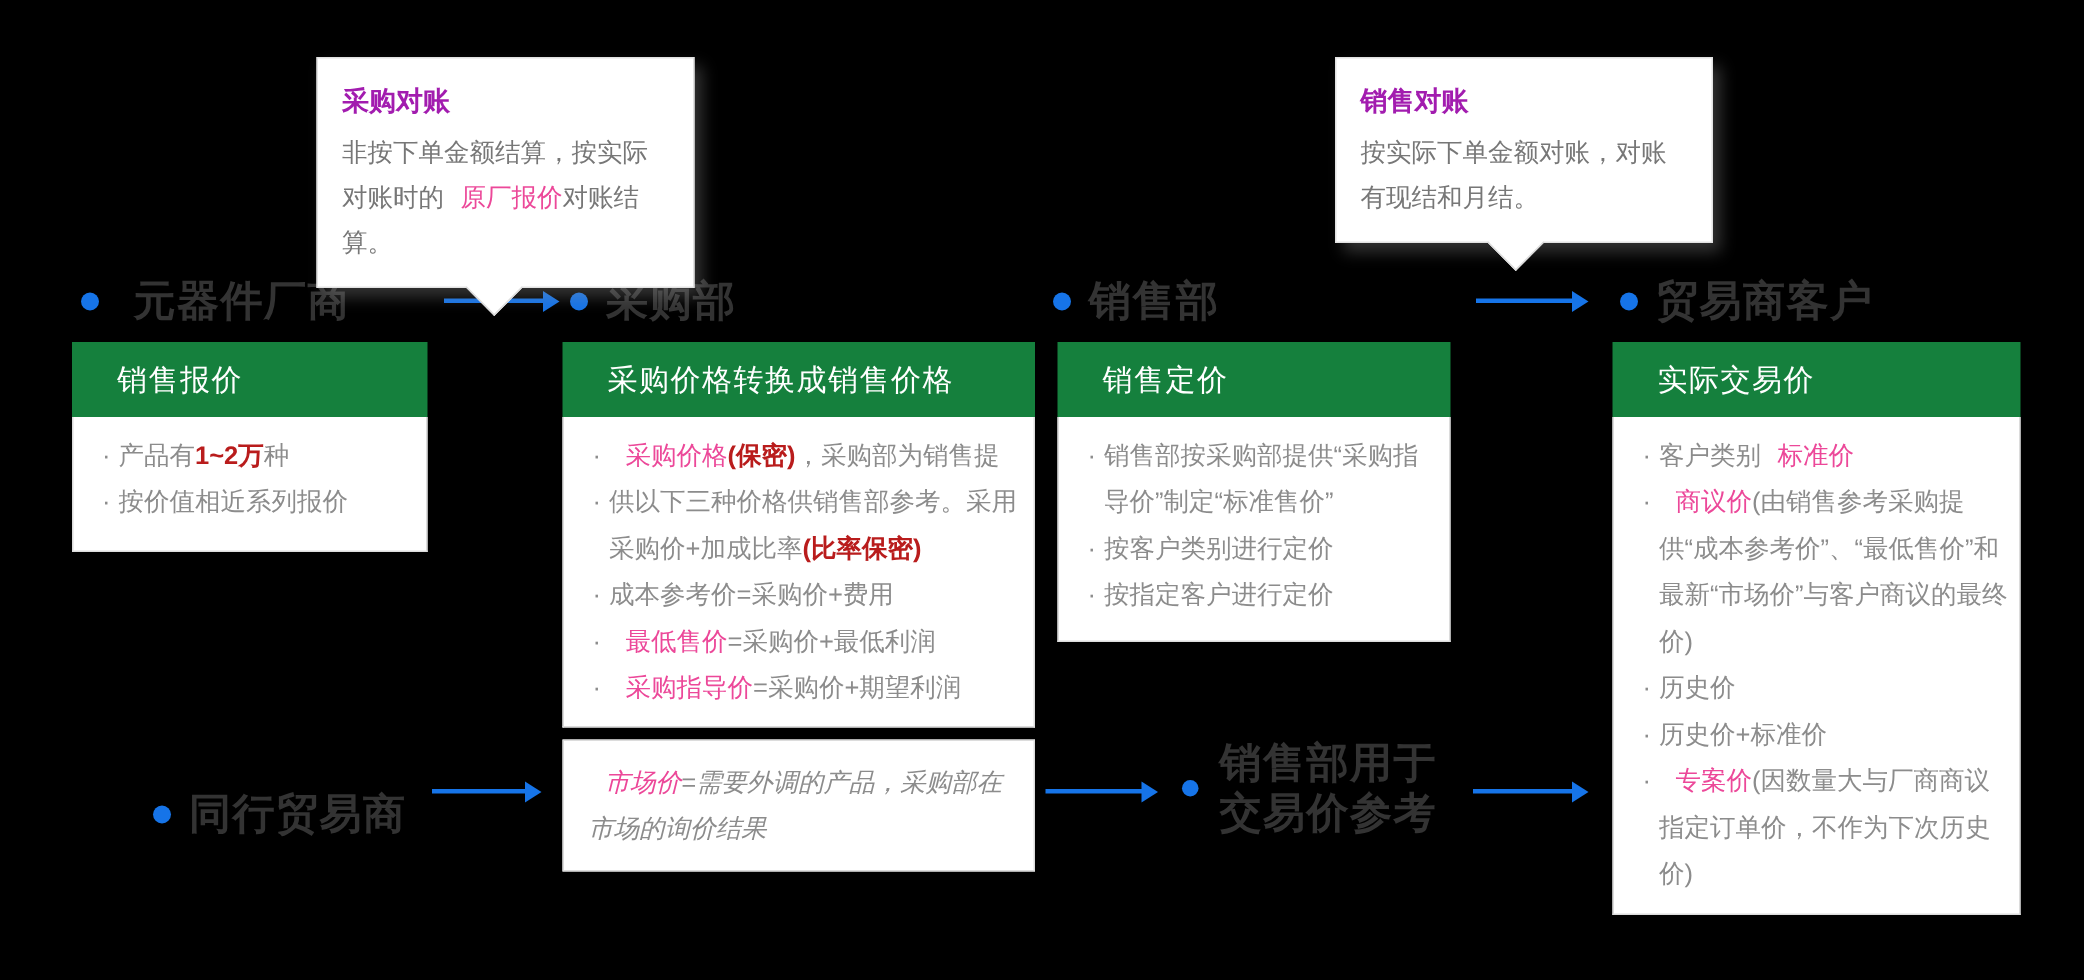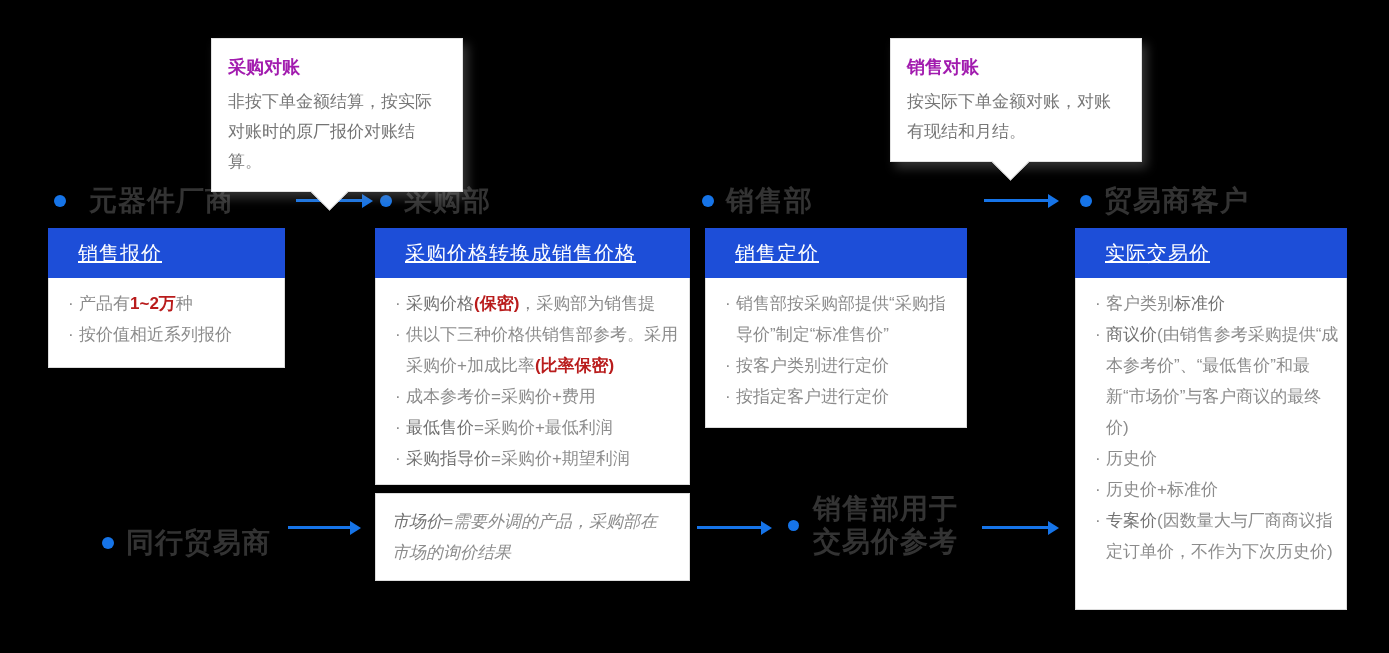--- a/index.html
+++ b/index.html
@@ -19,27 +19,27 @@
   .dot{width:12px;height:12px;border-radius:50%;background:#1674E8;flex:0 0 auto;}
   .entity-label{font-size:28px;font-weight:700;color:#333;white-space:nowrap;letter-spacing:1px;}
 
   
   .h-arrow{position:absolute;height:3px;background:#1674E8;}
   .h-arrow::after{content:"";position:absolute;right:-9px;top:50%;transform:translateY(-50%);
     border-left:11px solid #1674E8;border-top:7px solid transparent;border-bottom:7px solid transparent;}
 
   
   .card{position:absolute;box-sizing:border-box;z-index:2;}
-  .card-header{height:50px;background:#1d4ed8;color:#fff;font-size:20px;font-weight:500;
-    display:flex;align-items:center;padding-left:30px;letter-spacing:1px;text-decoration:underline;}
+  .card-header{height:50px;background:#15803d;color:#fff;font-size:20px;font-weight:500;
+    display:flex;align-items:center;padding-left:30px;letter-spacing:1px;}
   .card-body{margin:0;list-style:none;background:#fff;border:1px solid #dcdcdc;border-top:none;
     padding:10px 6px 10px 18px;box-sizing:border-box;}
   .card-body li{position:relative;padding-left:12px;font-size:17px;line-height:31px;color:#8C8C8C;}
   .card-body li::before{content:"·";position:absolute;left:1px;top:0;color:#8C8C8C;}
-  .blue{color:#737373;}
+  .blue{color:#ec4899;padding-left:11px;}
   .bold-dark{color:#b91c1c;font-weight:700;}
 
   
   .market-box{position:absolute;background:#fff;border:1px solid #dcdcdc;box-sizing:border-box;
     padding:12px 16px;font-size:17px;line-height:31px;color:#8C8C8C;z-index:2;font-style:italic;}
 
   
   .note{position:absolute;display:flex;align-items:center;gap:14px;justify-content:flex-end;}
   .note-text{font-size:28px;font-weight:700;color:#333;line-height:33px;letter-spacing:1px;white-space:nowrap;}
 </style>

